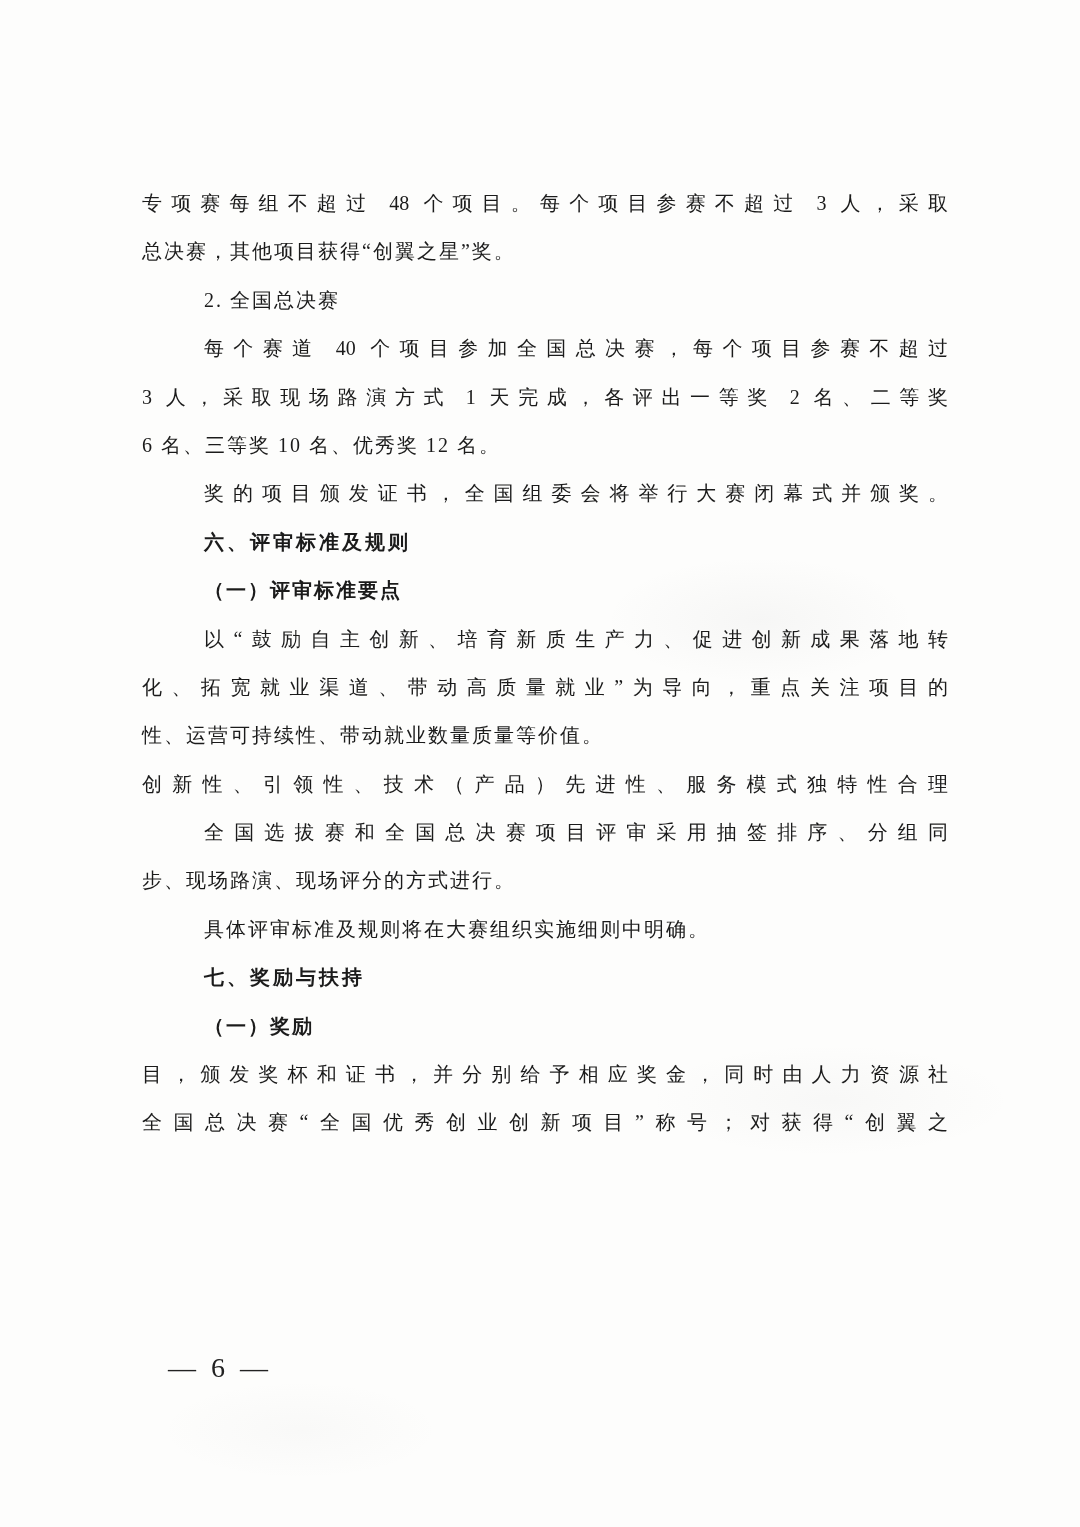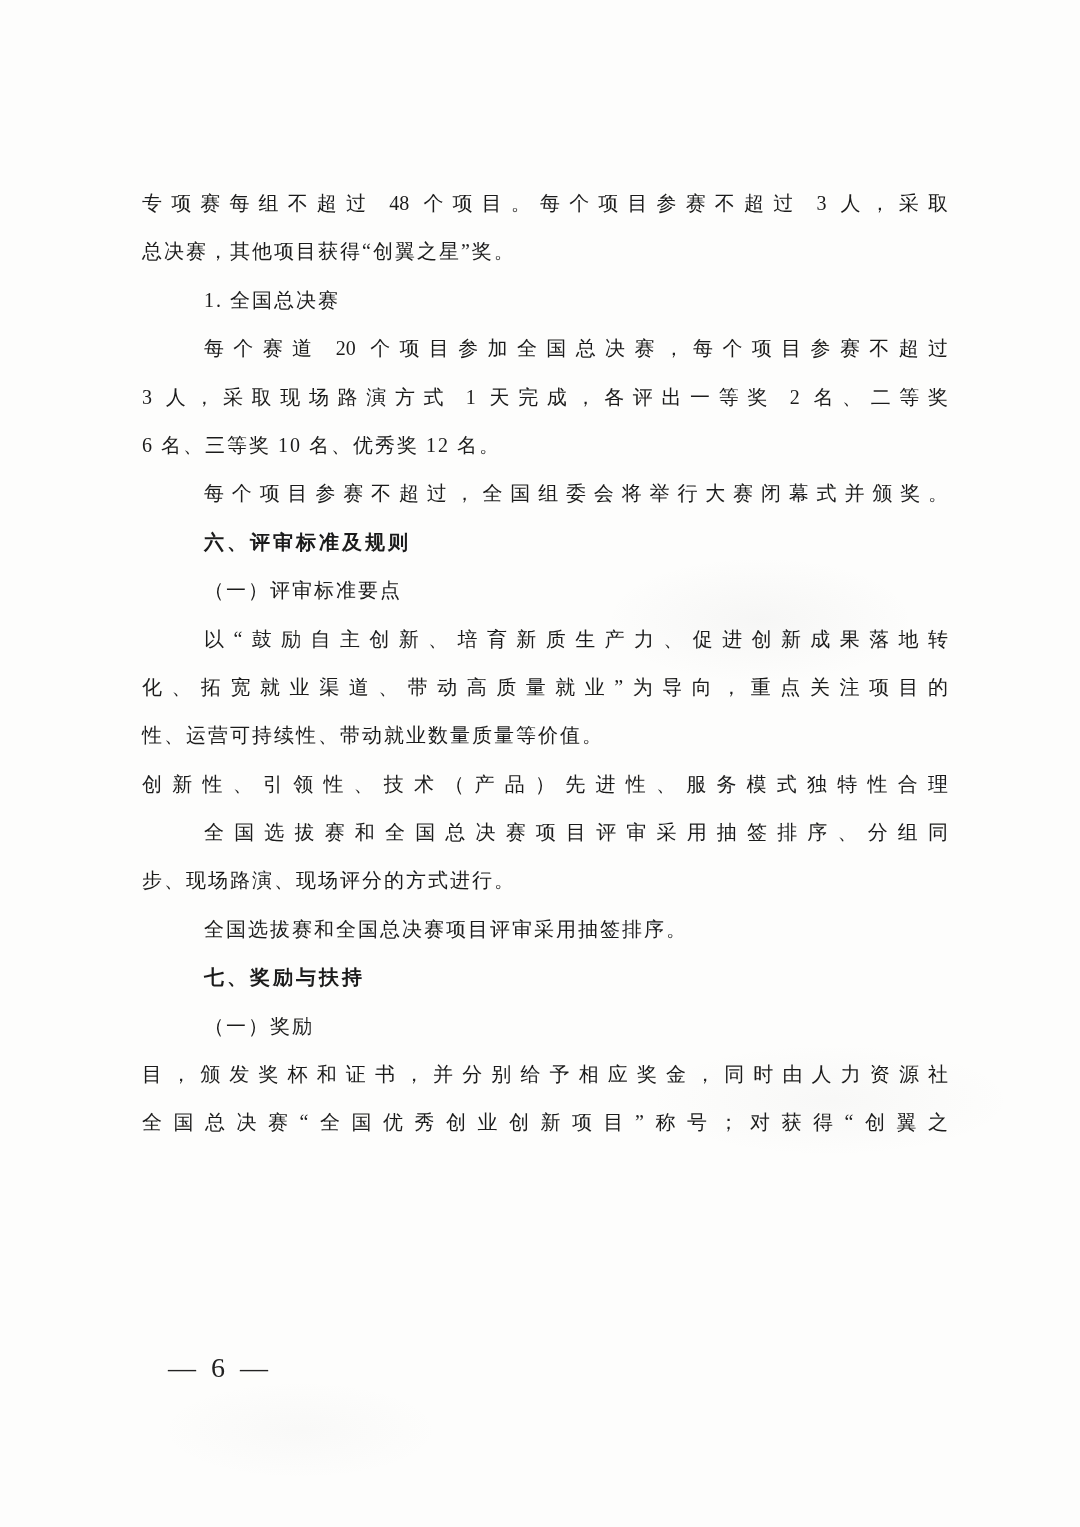--- a/index.html
+++ b/index.html
@@ -42,54 +42,54 @@
     text-align: justify;
     text-align-last: justify;
     overflow: hidden;
   }
   .ind { text-indent: 62px; }
   .h1 {
     font-family: "Liberation Sans", "DejaVu Sans", sans-serif;
     font-weight: bold;
     letter-spacing: 3px;
   }
-  .h2 { font-weight: normal; letter-spacing: 2px; }
+  .h2 { font-weight: bold; letter-spacing: 2px; }
   .footer {
     position: absolute;
     left: 168px;
     top: 1344px;
     font-size: 28px;
     line-height: 48px;
     letter-spacing: 4px;
     color: #222;
   }
 </style>
 </head>
 <body>
 
 <div class="page">
   <div class="scan-texture"></div>
 
   <div class="content">
     <div class="line just">专项赛每组不超过 48 个项目。每个项目参赛不超过 3 人，采取</div>
     <div class="line">总决赛，其他项目获得“创翼之星”奖。</div>
-    <div class="line ind">1. 全国总决赛</div>
-    <div class="line just ind">每个赛道 20 个项目参加全国总决赛，每个项目参赛不超过</div>
+    <div class="line ind">2. 全国总决赛</div>
+    <div class="line just ind">每个赛道 40 个项目参加全国总决赛，每个项目参赛不超过</div>
     <div class="line just">3 人，采取现场路演方式 1 天完成，各评出一等奖 2 名、二等奖</div>
     <div class="line">6 名、三等奖 10 名、优秀奖 12 名。</div>
-    <div class="line just ind">每个项目参赛不超过，全国组委会将举行大赛闭幕式并颁奖。</div>
+    <div class="line just ind">奖的项目颁发证书，全国组委会将举行大赛闭幕式并颁奖。</div>
     <div class="line ind h1">六、评审标准及规则</div>
     <div class="line ind h2">（一）评审标准要点</div>
     <div class="line just ind">以“鼓励自主创新、培育新质生产力、促进创新成果落地转</div>
     <div class="line just">化、拓宽就业渠道、带动高质量就业”为导向，重点关注项目的</div>
     <div class="line">性、运营可持续性、带动就业数量质量等价值。</div>
     <div class="line just">创新性、引领性、技术（产品）先进性、服务模式独特性合理</div>
     <div class="line just ind">全国选拔赛和全国总决赛项目评审采用抽签排序、分组同</div>
     <div class="line">步、现场路演、现场评分的方式进行。</div>
-    <div class="line ind">全国选拔赛和全国总决赛项目评审采用抽签排序。</div>
+    <div class="line ind">具体评审标准及规则将在大赛组织实施细则中明确。</div>
     <div class="line ind h1">七、奖励与扶持</div>
     <div class="line ind h2">（一）奖励</div>
     <div class="line just">目，颁发奖杯和证书，并分别给予相应奖金，同时由人力资源社</div>
     <div class="line just">全国总决赛“全国优秀创业创新项目”称号；对获得“创翼之</div>
   </div>
 
   <div class="footer">— 6 —</div>
 </div>
 
 </body></html>

